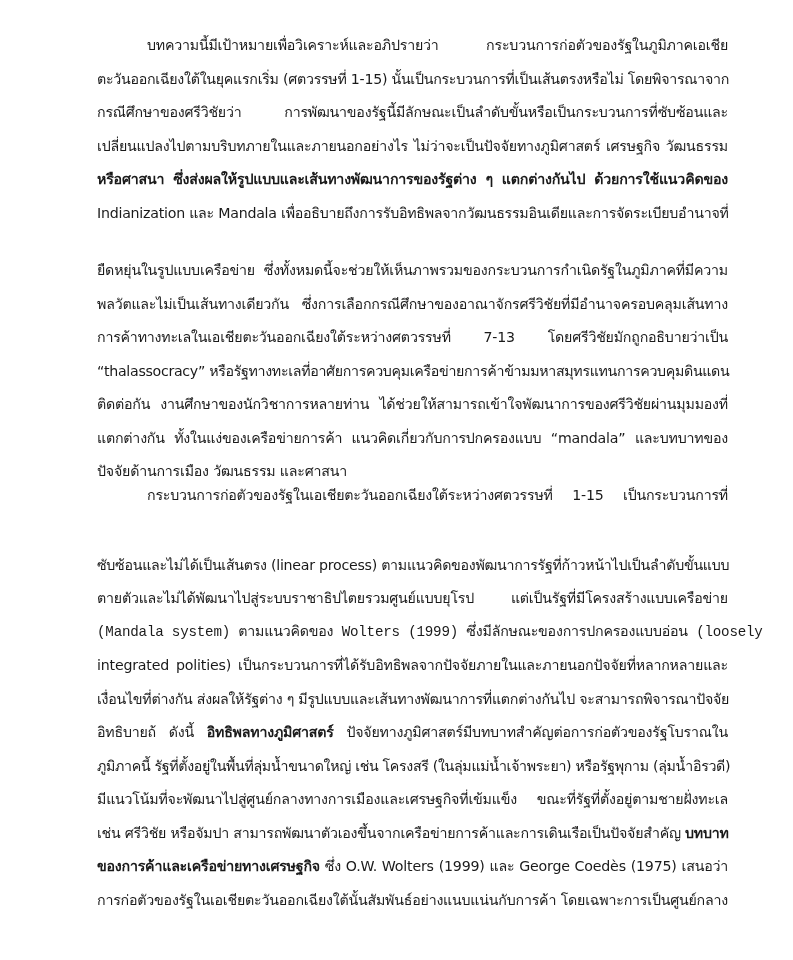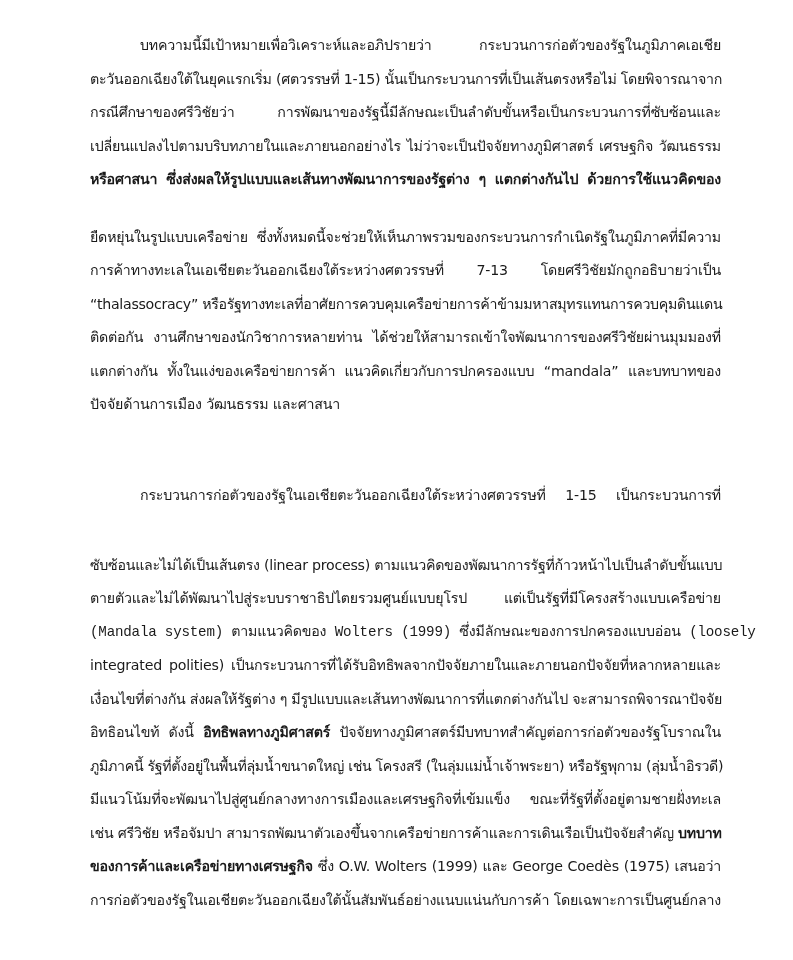--- a/index.html
+++ b/index.html
@@ -1,18 +1,18 @@
 <!DOCTYPE html>
 <html><head>
 <meta charset="utf-8">
 <style>
   html, body { margin: 0; padding: 0; background: #ffffff; }
   body { width: 793px; height: 960px; position: relative; overflow: hidden; }
   .page { position: absolute; left: 0; top: 0; width: 793px; height: 960px; background: #ffffff; }
-  .para { position: absolute; left: 90px; width: 631px; }
+  .para { position: absolute; left: 97px; width: 631px; }
   .line {
     display: block;
     height: 33.5px;
     line-height: 33.5px;
     font-family: "DejaVu Sans", "Liberation Sans", sans-serif;
     font-size: 14.2px;
     color: #1a1a1a;
     white-space: nowrap;
     text-align: justify;
     text-align-last: justify;
@@ -29,36 +29,38 @@
 <body>
 
 <div class="page">
 
   <div class="para" id="p1">
     <span class="line indent" style="letter-spacing: -0.2px;">บทความนี้มีเป้าหมายเพื่อวิเคราะห์และอภิปรายว่า กระบวนการก่อตัวของรัฐในภูมิภาคเอเชีย</span>
     <span class="line" style="letter-spacing: -0.258239px;">ตะวันออกเฉียงใต้ในยุคแรกเริ่ม (ศตวรรษที่ 1-15) นั้นเป็นกระบวนการที่เป็นเส้นตรงหรือไม่ โดยพิจารณาจาก</span>
     <span class="line" style="letter-spacing: -0.2px;">กรณีศึกษาของศรีวิชัยว่า การพัฒนาของรัฐนี้มีลักษณะเป็นลำดับขั้นหรือเป็นกระบวนการที่ซับซ้อนและ</span>
     <span class="line" style="letter-spacing: -0.2px;">เปลี่ยนแปลงไปตามบริบทภายในและภายนอกอย่างไร ไม่ว่าจะเป็นปัจจัยทางภูมิศาสตร์ เศรษฐกิจ วัฒนธรรม</span>
     <span class="line" style="letter-spacing: -0.2px; font-weight: bold;">หรือศาสนา ซึ่งส่งผลให้รูปแบบและเส้นทางพัฒนาการของรัฐต่าง ๆ แตกต่างกันไป ด้วยการใช้แนวคิดของ</span>
+    <span class="line" style="letter-spacing: -0.242105px;">Indianization และ Mandala เพื่ออธิบายถึงการรับอิทธิพลจากวัฒนธรรมอินเดียและการจัดระเบียบอำนาจที่</span>
     <span class="line" style="letter-spacing: -0.2px; margin-top: 24px;">ยืดหยุ่นในรูปแบบเครือข่าย ซึ่งทั้งหมดนี้จะช่วยให้เห็นภาพรวมของกระบวนการกำเนิดรัฐในภูมิภาคที่มีความ</span>
+    <span class="line" style="letter-spacing: -0.2px;">พลวัตและไม่เป็นเส้นทางเดียวกัน ซึ่งการเลือกกรณีศึกษาของอาณาจักรศรีวิชัยที่มีอำนาจครอบคลุมเส้นทาง</span>
     <span class="line" style="letter-spacing: -0.2px;">การค้าทางทะเลในเอเชียตะวันออกเฉียงใต้ระหว่างศตวรรษที่  7-13 โดยศรีวิชัยมักถูกอธิบายว่าเป็น</span>
     <span class="line" style="letter-spacing: -0.309205px;">“thalassocracy” หรือรัฐทางทะเลที่อาศัยการควบคุมเครือข่ายการค้าข้ามมหาสมุทรแทนการควบคุมดินแดน</span>
     <span class="line" style="letter-spacing: -0.2px;">ติดต่อกัน งานศึกษาของนักวิชาการหลายท่าน ได้ช่วยให้สามารถเข้าใจพัฒนาการของศรีวิชัยผ่านมุมมองที่</span>
     <span class="line" style="letter-spacing: -0.2px;">แตกต่างกัน ทั้งในแง่ของเครือข่ายการค้า แนวคิดเกี่ยวกับการปกครองแบบ “mandala” และบทบาทของ</span>
     <span class="line last">ปัจจัยด้านการเมือง วัฒนธรรม และศาสนา</span>
   </div>
 
   <div class="para" id="p2">
     <span class="line indent" style="letter-spacing: -0.2px;">กระบวนการก่อตัวของรัฐในเอเชียตะวันออกเฉียงใต้ระหว่างศตวรรษที่  1-15 เป็นกระบวนการที่</span>
     <span class="line" style="letter-spacing: -0.266205px; margin-top: 36px;">ซับซ้อนและไม่ได้เป็นเส้นตรง (linear process) ตามแนวคิดของพัฒนาการรัฐที่ก้าวหน้าไปเป็นลำดับขั้นแบบ</span>
     <span class="line" style="letter-spacing: -0.2px;">ตายตัวและไม่ได้พัฒนาไปสู่ระบบราชาธิปไตยรวมศูนย์แบบยุโรป แต่เป็นรัฐที่มีโครงสร้างแบบเครือข่าย</span>
     <span class="line" style="letter-spacing: -0.2px; font-family: Liberation Mono, monospace;">(Mandala system) ตามแนวคิดของ Wolters (1999) ซึ่งมีลักษณะของการปกครองแบบอ่อน (loosely</span>
     <span class="line" style="letter-spacing: -0.2px;">integrated polities) เป็นกระบวนการที่ได้รับอิทธิพลจากปัจจัยภายในและภายนอกปัจจัยที่หลากหลายและ</span>
     <span class="line" style="letter-spacing: -0.251875px;">เงื่อนไขที่ต่างกัน ส่งผลให้รัฐต่าง ๆ มีรูปแบบและเส้นทางพัฒนาการที่แตกต่างกันไป จะสามารถพิจารณาปัจจัย</span>
-    <span class="line" style="letter-spacing: -0.2px;"><span>อิทธิอนไขท้ ดังนี้ </span><span class="b">อิทธิพลทางภูมิศาสตร์</span><span> ปัจจัยทางภูมิศาสตร์มีบทบาทสำคัญต่อการก่อตัวของรัฐโบราณใน</span></span>
+    <span class="line" style="letter-spacing: -0.2px;"><span>อิทธิบายถ้ ดังนี้ </span><span class="b">อิทธิพลทางภูมิศาสตร์</span><span> ปัจจัยทางภูมิศาสตร์มีบทบาทสำคัญต่อการก่อตัวของรัฐโบราณใน</span></span>
     <span class="line" style="letter-spacing: -0.318342px;">ภูมิภาคนี้ รัฐที่ตั้งอยู่ในพื้นที่ลุ่มน้ำขนาดใหญ่ เช่น โครงสรี (ในลุ่มแม่น้ำเจ้าพระยา) หรือรัฐพุกาม (ลุ่มน้ำอิรวดี)</span>
     <span class="line" style="letter-spacing: -0.2px;">มีแนวโน้มที่จะพัฒนาไปสู่ศูนย์กลางทางการเมืองและเศรษฐกิจที่เข้มแข็ง ขณะที่รัฐที่ตั้งอยู่ตามชายฝั่งทะเล</span>
     <span class="line" style="letter-spacing: -0.229496px;"><span>เช่น ศรีวิชัย หรือจัมปา สามารถพัฒนาตัวเองขึ้นจากเครือข่ายการค้าและการเดินเรือเป็นปัจจัยสำคัญ </span><span class="b">บทบาท</span><span></span></span>
     <span class="line" style="letter-spacing: -0.2px;"><span></span><span class="b">ของการค้าและเครือข่ายทางเศรษฐกิจ</span><span> ซึ่ง O.W. Wolters (1999) และ George Coedès (1975) เสนอว่า</span></span>
     <span class="line" style="letter-spacing: -0.2px;">การก่อตัวของรัฐในเอเชียตะวันออกเฉียงใต้นั้นสัมพันธ์อย่างแนบแน่นกับการค้า โดยเฉพาะการเป็นศูนย์กลาง</span>
   </div>
 
 </div>
 
 </body></html>

